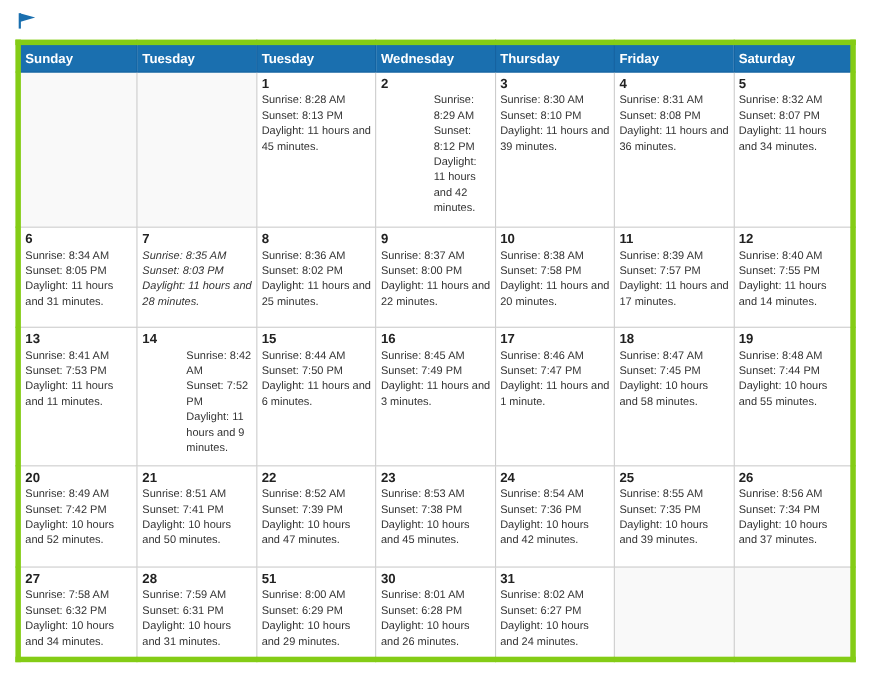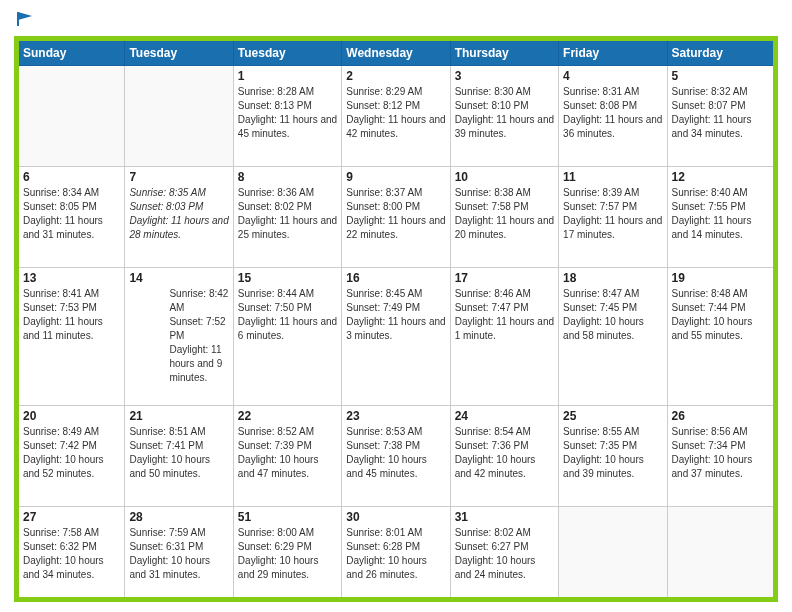--- a/index.html
+++ b/index.html
@@ -145,21 +145,21 @@
           <td class="empty"></td>
           <td class="empty"></td>
           <td>
             <span class="day-num">1</span>
             <div class="day-info" style="white-space: pre-line;">Sunrise: 8:28 AM
 Sunset: 8:13 PM
 Daylight: 11 hours and 45 minutes.</div>
           </td>
           <td>
             <span class="day-num">2</span>
-            <div class="day-info" style="white-space: pre-line;">Sunrise: 8:29 AM
+            <div class="day-info" style="white-space: pre-line; margin-left: 48px;">Sunrise: 8:29 AM
 Sunset: 8:12 PM
 Daylight: 11 hours and 42 minutes.</div>
           </td>
           <td>
             <span class="day-num">3</span>
             <div class="day-info" style="white-space: pre-line;">Sunrise: 8:30 AM
 Sunset: 8:10 PM
 Daylight: 11 hours and 39 minutes.</div>
           </td>
           <td>

